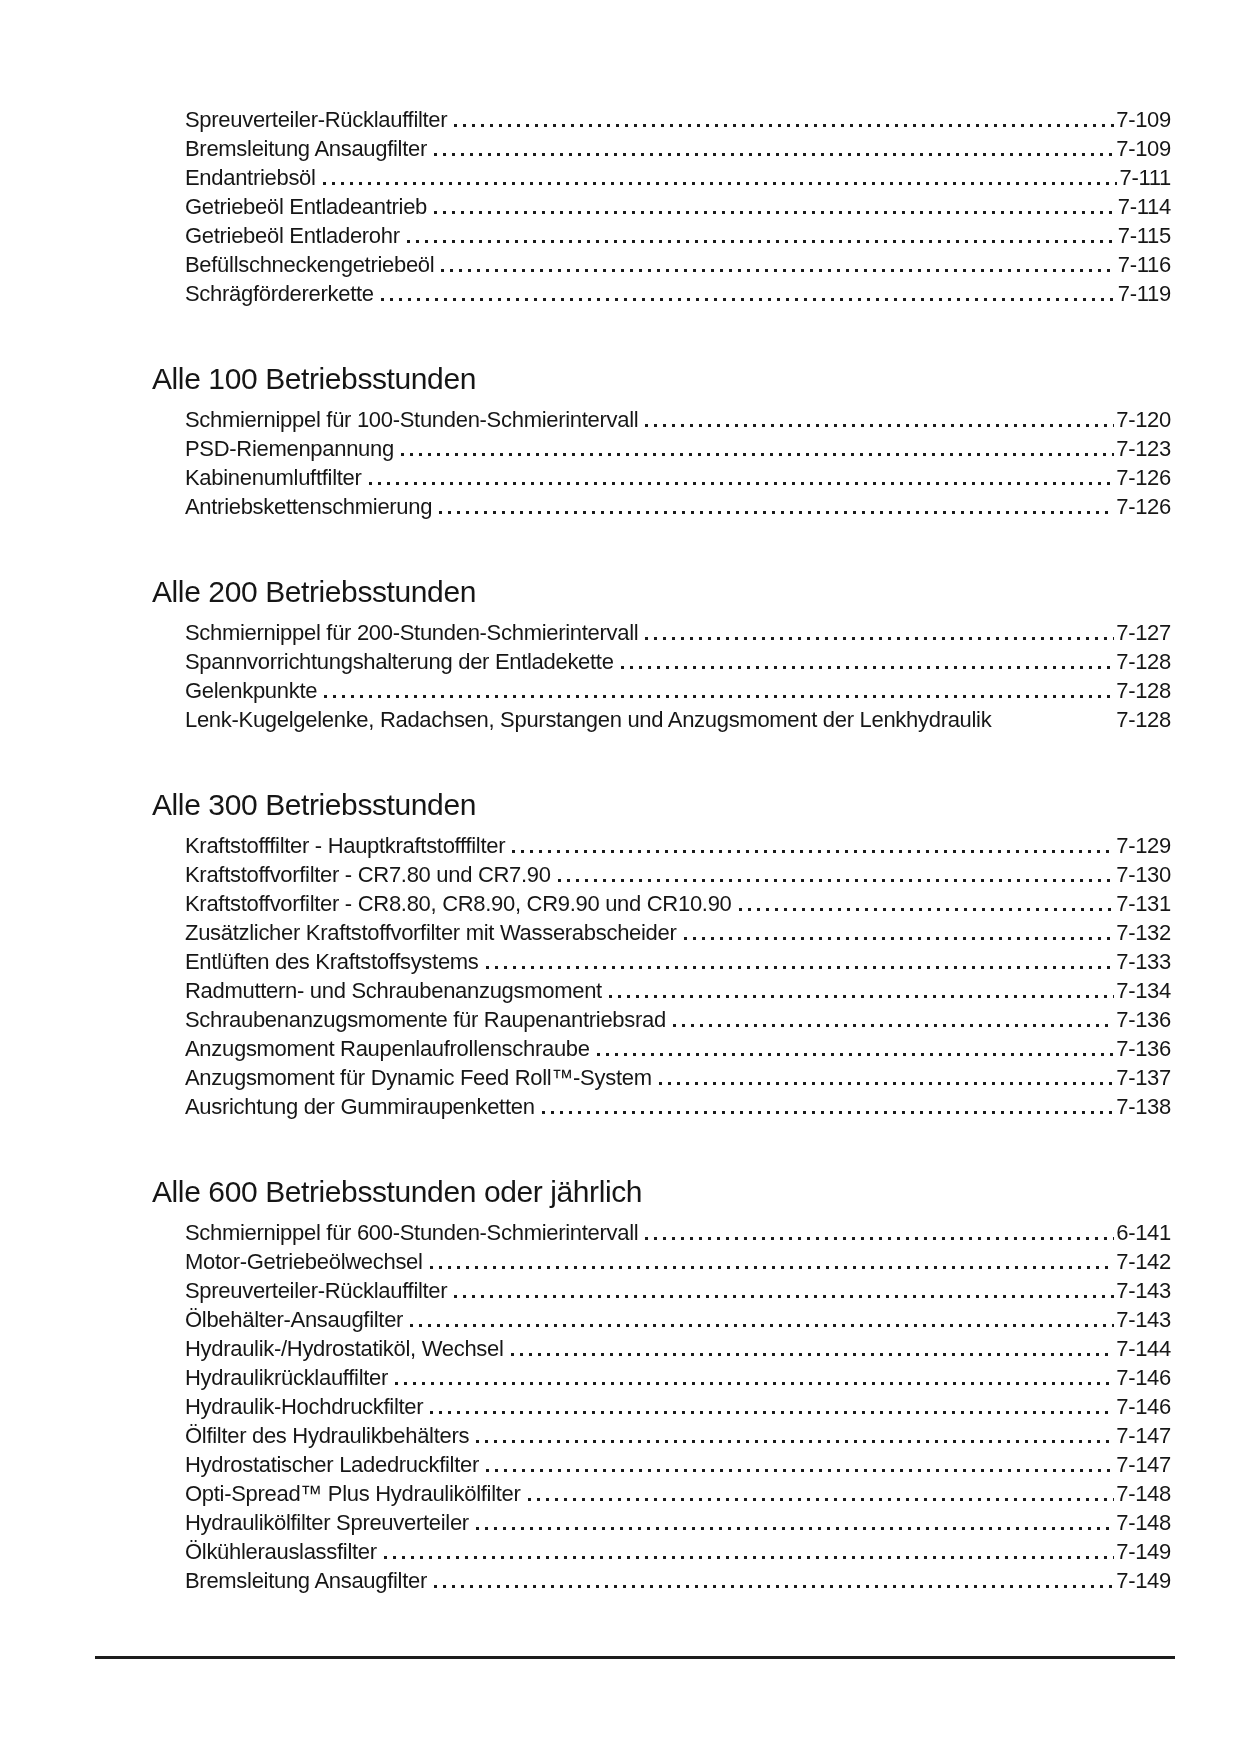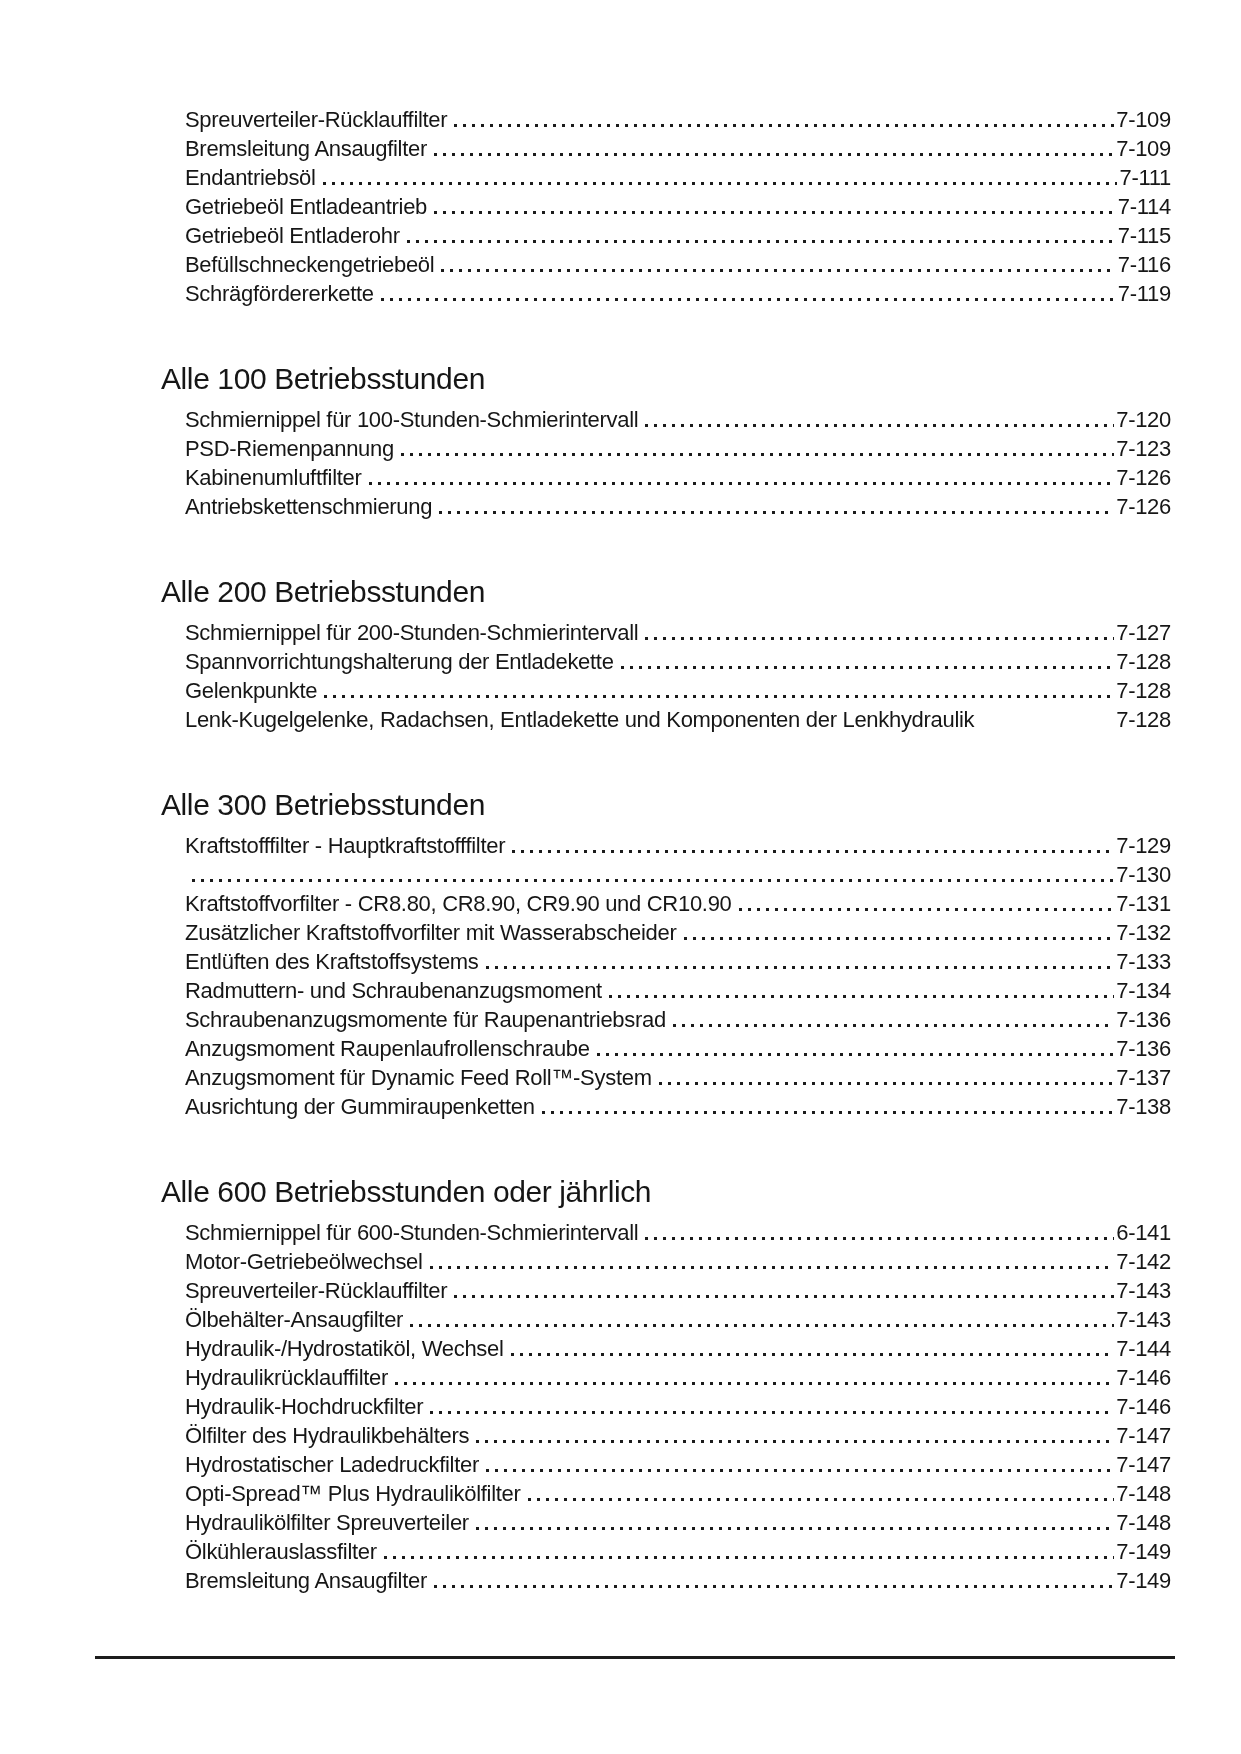--- a/index.html
+++ b/index.html
@@ -20,21 +20,21 @@
     position: absolute;
     left: 145px;
     top: 104px;
     width: 1026px;
   }
   .section-heading {
     font-size: 30px;
     font-weight: 400;
     letter-spacing: -0.4px;
     line-height: 34px;
-    margin: 55px 0 8px 16px;
+    margin: 55px 0 8px 7px;
   }
   .toc-section:first-child .section-heading { margin-top: 0; }
   .entries {
     margin-left: 40px;
   }
   .toc-row {
     display: flex;
     align-items: flex-end;
     height: 29px;
     font-size: 22px;
@@ -152,35 +152,36 @@
             <span class="toc-label">Spannvorrichtungshalterung der Entladekette</span>
             <div class="dot-leader"></div>
             <span class="toc-pagenum">7-128</span>
           </div>
           <div class="toc-row">
             <span class="toc-label">Gelenkpunkte</span>
             <div class="dot-leader"></div>
             <span class="toc-pagenum">7-128</span>
           </div>
           <div class="toc-row">
-            <span class="toc-label">Lenk-Kugelgelenke, Radachsen, Entladekette und Komponenten der Lenkhydraulik</span>
+            <span class="toc-label">Lenk-Kugelgelenke, Radachsen, Spurstangen und Anzugsmoment der Lenkhydraulik</span>
             <div class="dot-leader no-dots"></div>
             <span class="toc-pagenum">7-128</span>
           </div>
         </div>
       </section>
       <section class="toc-section">
         <h2 class="section-heading">Alle 300 Betriebsstunden</h2>
         <div class="entries">
           <div class="toc-row">
             <span class="toc-label">Kraftstofffilter - Hauptkraftstofffilter</span>
             <div class="dot-leader"></div>
             <span class="toc-pagenum">7-129</span>
           </div>
           <div class="toc-row">
+            <span class="toc-label">Kraftstoffvorfilter - CR7.80 und CR7.90</span>
             <div class="dot-leader"></div>
             <span class="toc-pagenum">7-130</span>
           </div>
           <div class="toc-row">
             <span class="toc-label">Kraftstoffvorfilter - CR8.80, CR8.90, CR9.90 und CR10.90</span>
             <div class="dot-leader"></div>
             <span class="toc-pagenum">7-131</span>
           </div>
           <div class="toc-row">
             <span class="toc-label">Zusätzlicher Kraftstoffvorfilter mit Wasserabscheider</span>

